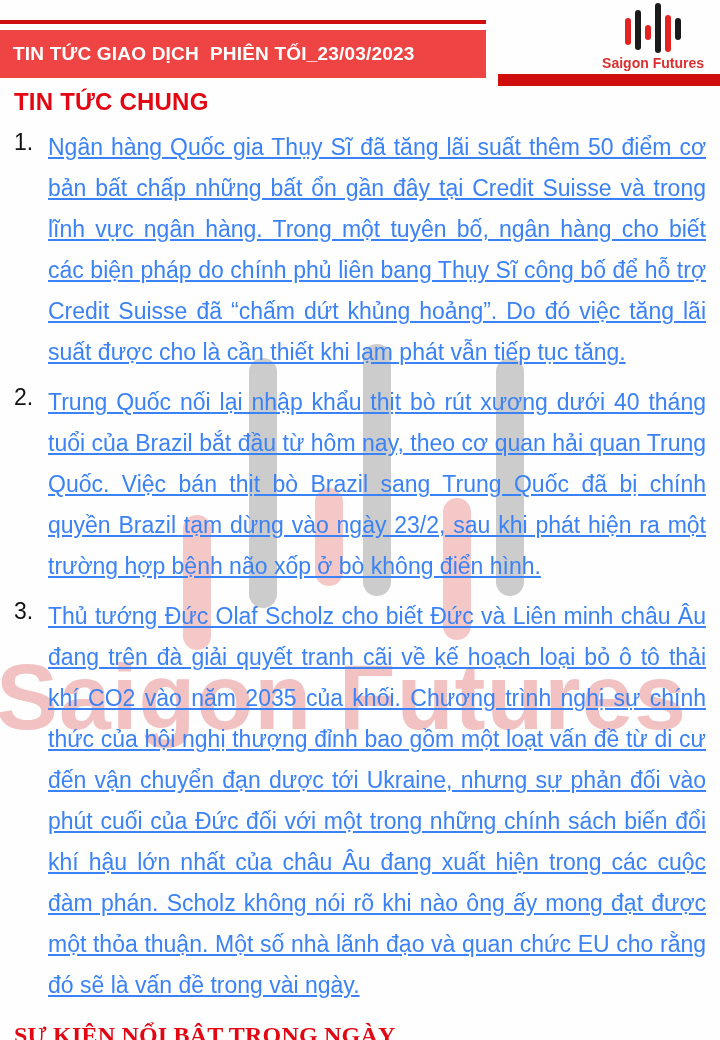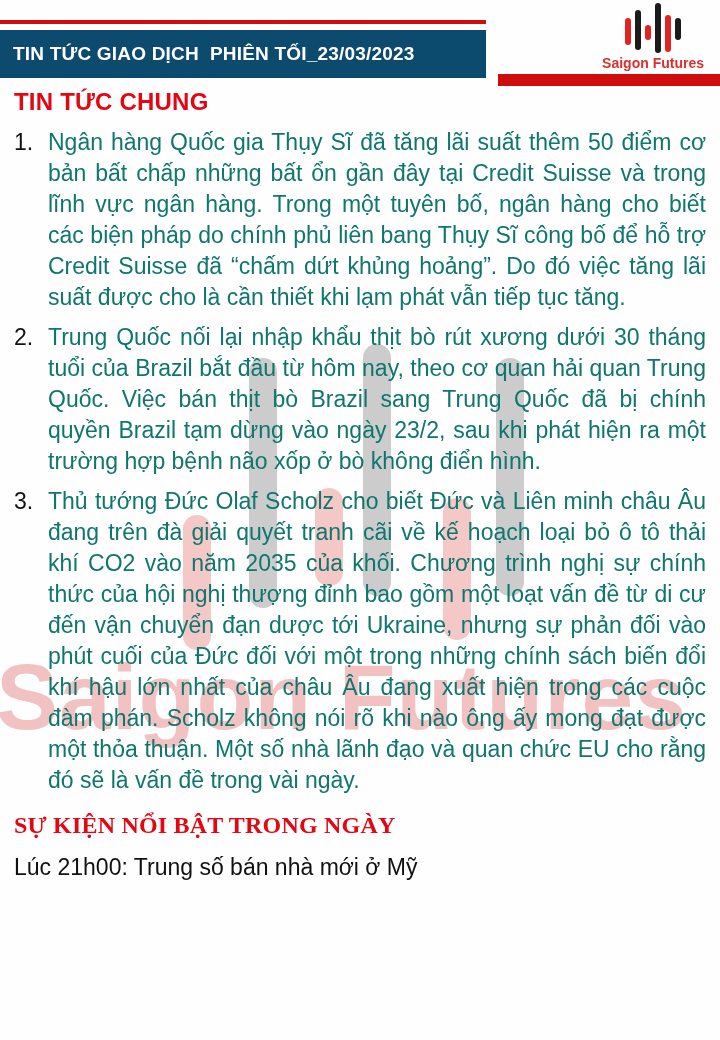--- a/index.html
+++ b/index.html
@@ -38,21 +38,21 @@
 
   
   .content { position: relative; z-index: 1; }
   .top-line {
     position: absolute; left: 0; top: 20px;
     width: 486px; height: 4px; background: #cf0d0d;
   }
   .banner {
     position: absolute; left: 0; top: 30px;
     width: 486px; height: 48px;
-    background: #0c4a6e;
+    background: #ef4444;
     color: #ffffff;
     font-size: 19px; font-weight: bold;
     display: flex; align-items: center;
     padding-left: 13px;
     white-space: pre;
     letter-spacing: 0.2px;
   }
   .logo-block {
     position: absolute; right: 0; top: 0;
     width: 222px; height: 86px;
@@ -87,22 +87,23 @@
     margin-bottom: 11px;
     letter-spacing: 0.2px;
   }
   .news-item { display: flex; margin-bottom: 9px; }
   .news-num {
     flex: 0 0 34px;
     font-size: 23px; line-height: 31px; color: #111;
   }
   .news-text {
     flex: 1;
-    font-size: 23px; line-height: 31px; color: #0f766e;
+    font-size: 23px; line-height: 41px; color: #3b82f6;
     text-align: justify;
+    text-decoration: underline;
   }
   .events-heading { margin-top: 16px; margin-bottom: 12px; font-family: Liberation Serif, serif; }
   .event-line {
     font-size: 23px; line-height: 32px; color: #111;
     list-style: none;
   }
 </style>
 </head>
 <body>
 
@@ -139,21 +140,21 @@
 
     <main>
       <div class="section-heading">TIN TỨC CHUNG</div>
 
       <div class="news-item">
         <div class="news-num">1.</div>
         <div class="news-text">Ngân hàng Quốc gia Thụy Sĩ đã tăng lãi suất thêm 50 điểm cơ bản bất chấp những bất ổn gần đây tại Credit Suisse và trong lĩnh vực ngân hàng. Trong một tuyên bố, ngân hàng cho biết các biện pháp do chính phủ liên bang Thụy Sĩ công bố để hỗ trợ Credit Suisse đã “chấm dứt khủng hoảng”. Do đó việc tăng lãi suất được cho là cần thiết khi lạm phát vẫn tiếp tục tăng.</div>
       </div>
       <div class="news-item">
         <div class="news-num">2.</div>
-        <div class="news-text">Trung Quốc nối lại nhập khẩu thịt bò rút xương dưới 30 tháng tuổi của Brazil bắt đầu từ hôm nay, theo cơ quan hải quan Trung Quốc. Việc bán thịt bò Brazil sang Trung Quốc đã bị chính quyền Brazil tạm dừng vào ngày 23/2, sau khi phát hiện ra một trường hợp bệnh não xốp ở bò không điển hình.</div>
+        <div class="news-text">Trung Quốc nối lại nhập khẩu thịt bò rút xương dưới 40 tháng tuổi của Brazil bắt đầu từ hôm nay, theo cơ quan hải quan Trung Quốc. Việc bán thịt bò Brazil sang Trung Quốc đã bị chính quyền Brazil tạm dừng vào ngày 23/2, sau khi phát hiện ra một trường hợp bệnh não xốp ở bò không điển hình.</div>
       </div>
       <div class="news-item">
         <div class="news-num">3.</div>
         <div class="news-text">Thủ tướng Đức Olaf Scholz cho biết Đức và Liên minh châu Âu đang trên đà giải quyết tranh cãi về kế hoạch loại bỏ ô tô thải khí CO2 vào năm 2035 của khối. Chương trình nghị sự chính thức của hội nghị thượng đỉnh bao gồm một loạt vấn đề từ di cư đến vận chuyển đạn dược tới Ukraine, nhưng sự phản đối vào phút cuối của Đức đối với một trong những chính sách biến đổi khí hậu lớn nhất của châu Âu đang xuất hiện trong các cuộc đàm phán. Scholz không nói rõ khi nào ông ấy mong đạt được một thỏa thuận. Một số nhà lãnh đạo và quan chức EU cho rằng đó sẽ là vấn đề trong vài ngày.</div>
       </div>
 
       <div class="section-heading events-heading">SỰ KIỆN NỔI BẬT TRONG NGÀY</div>
       <ul>
         <li class="event-line">Lúc 21h00: Trung số bán nhà mới ở Mỹ</li>
       </ul>

